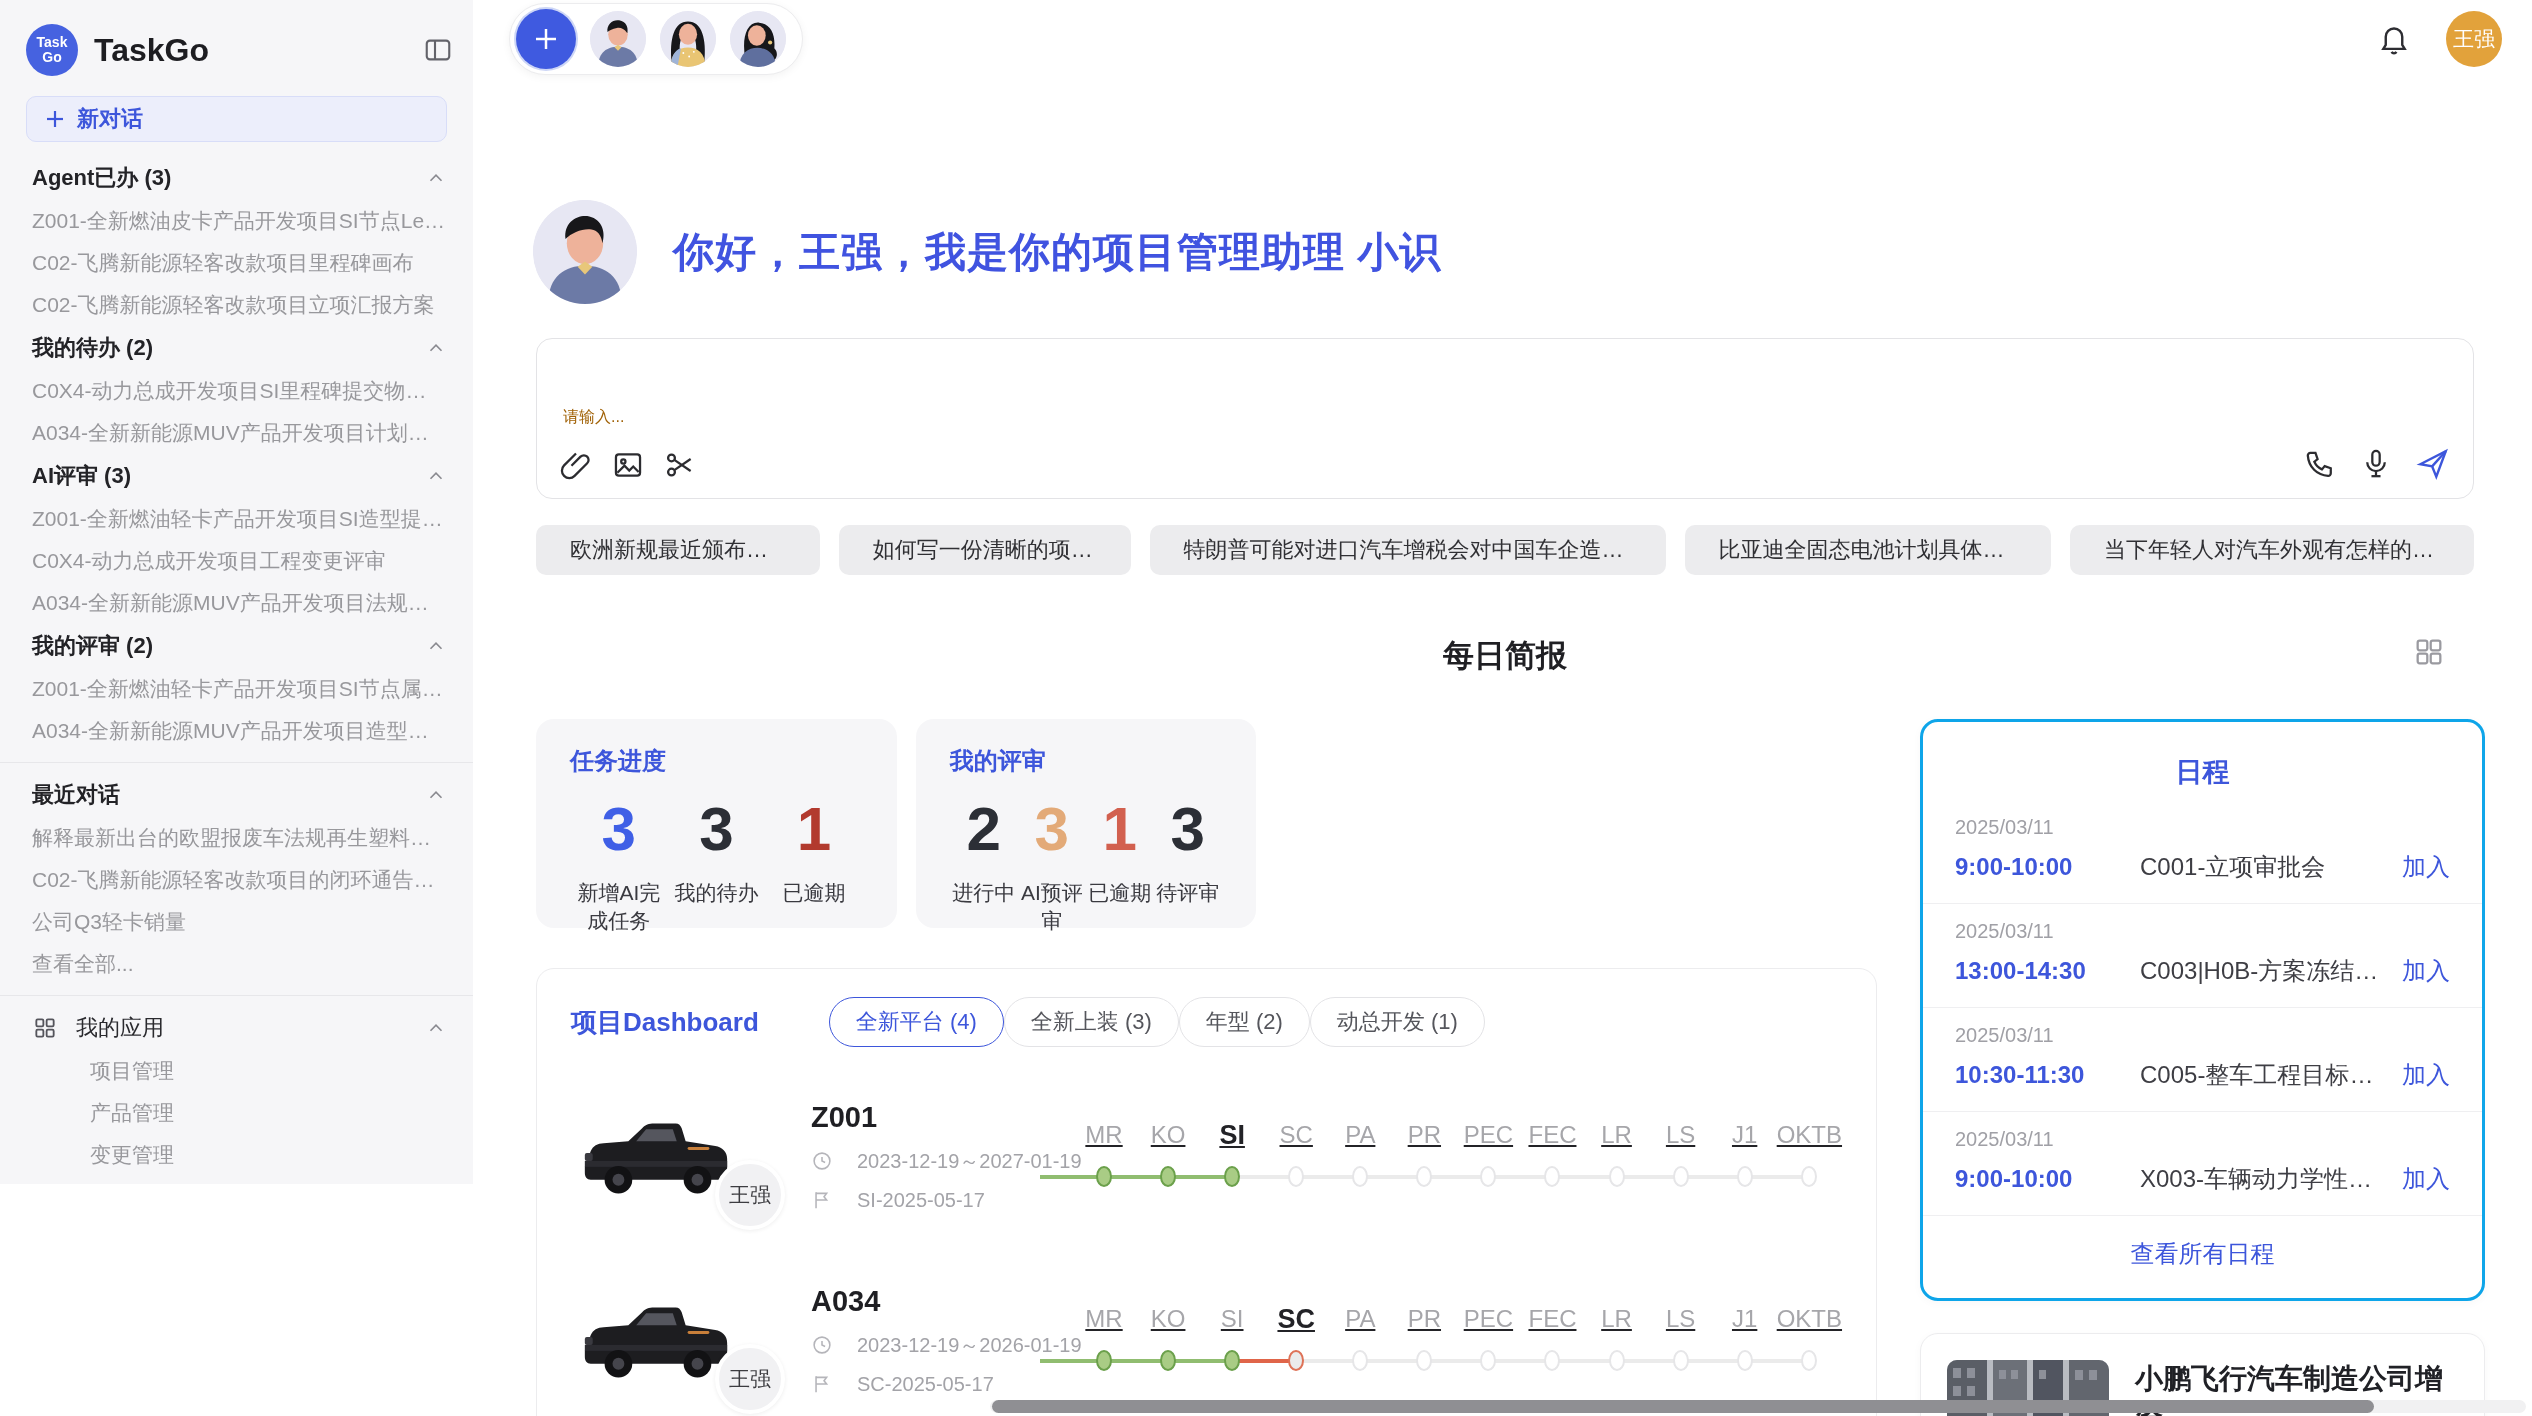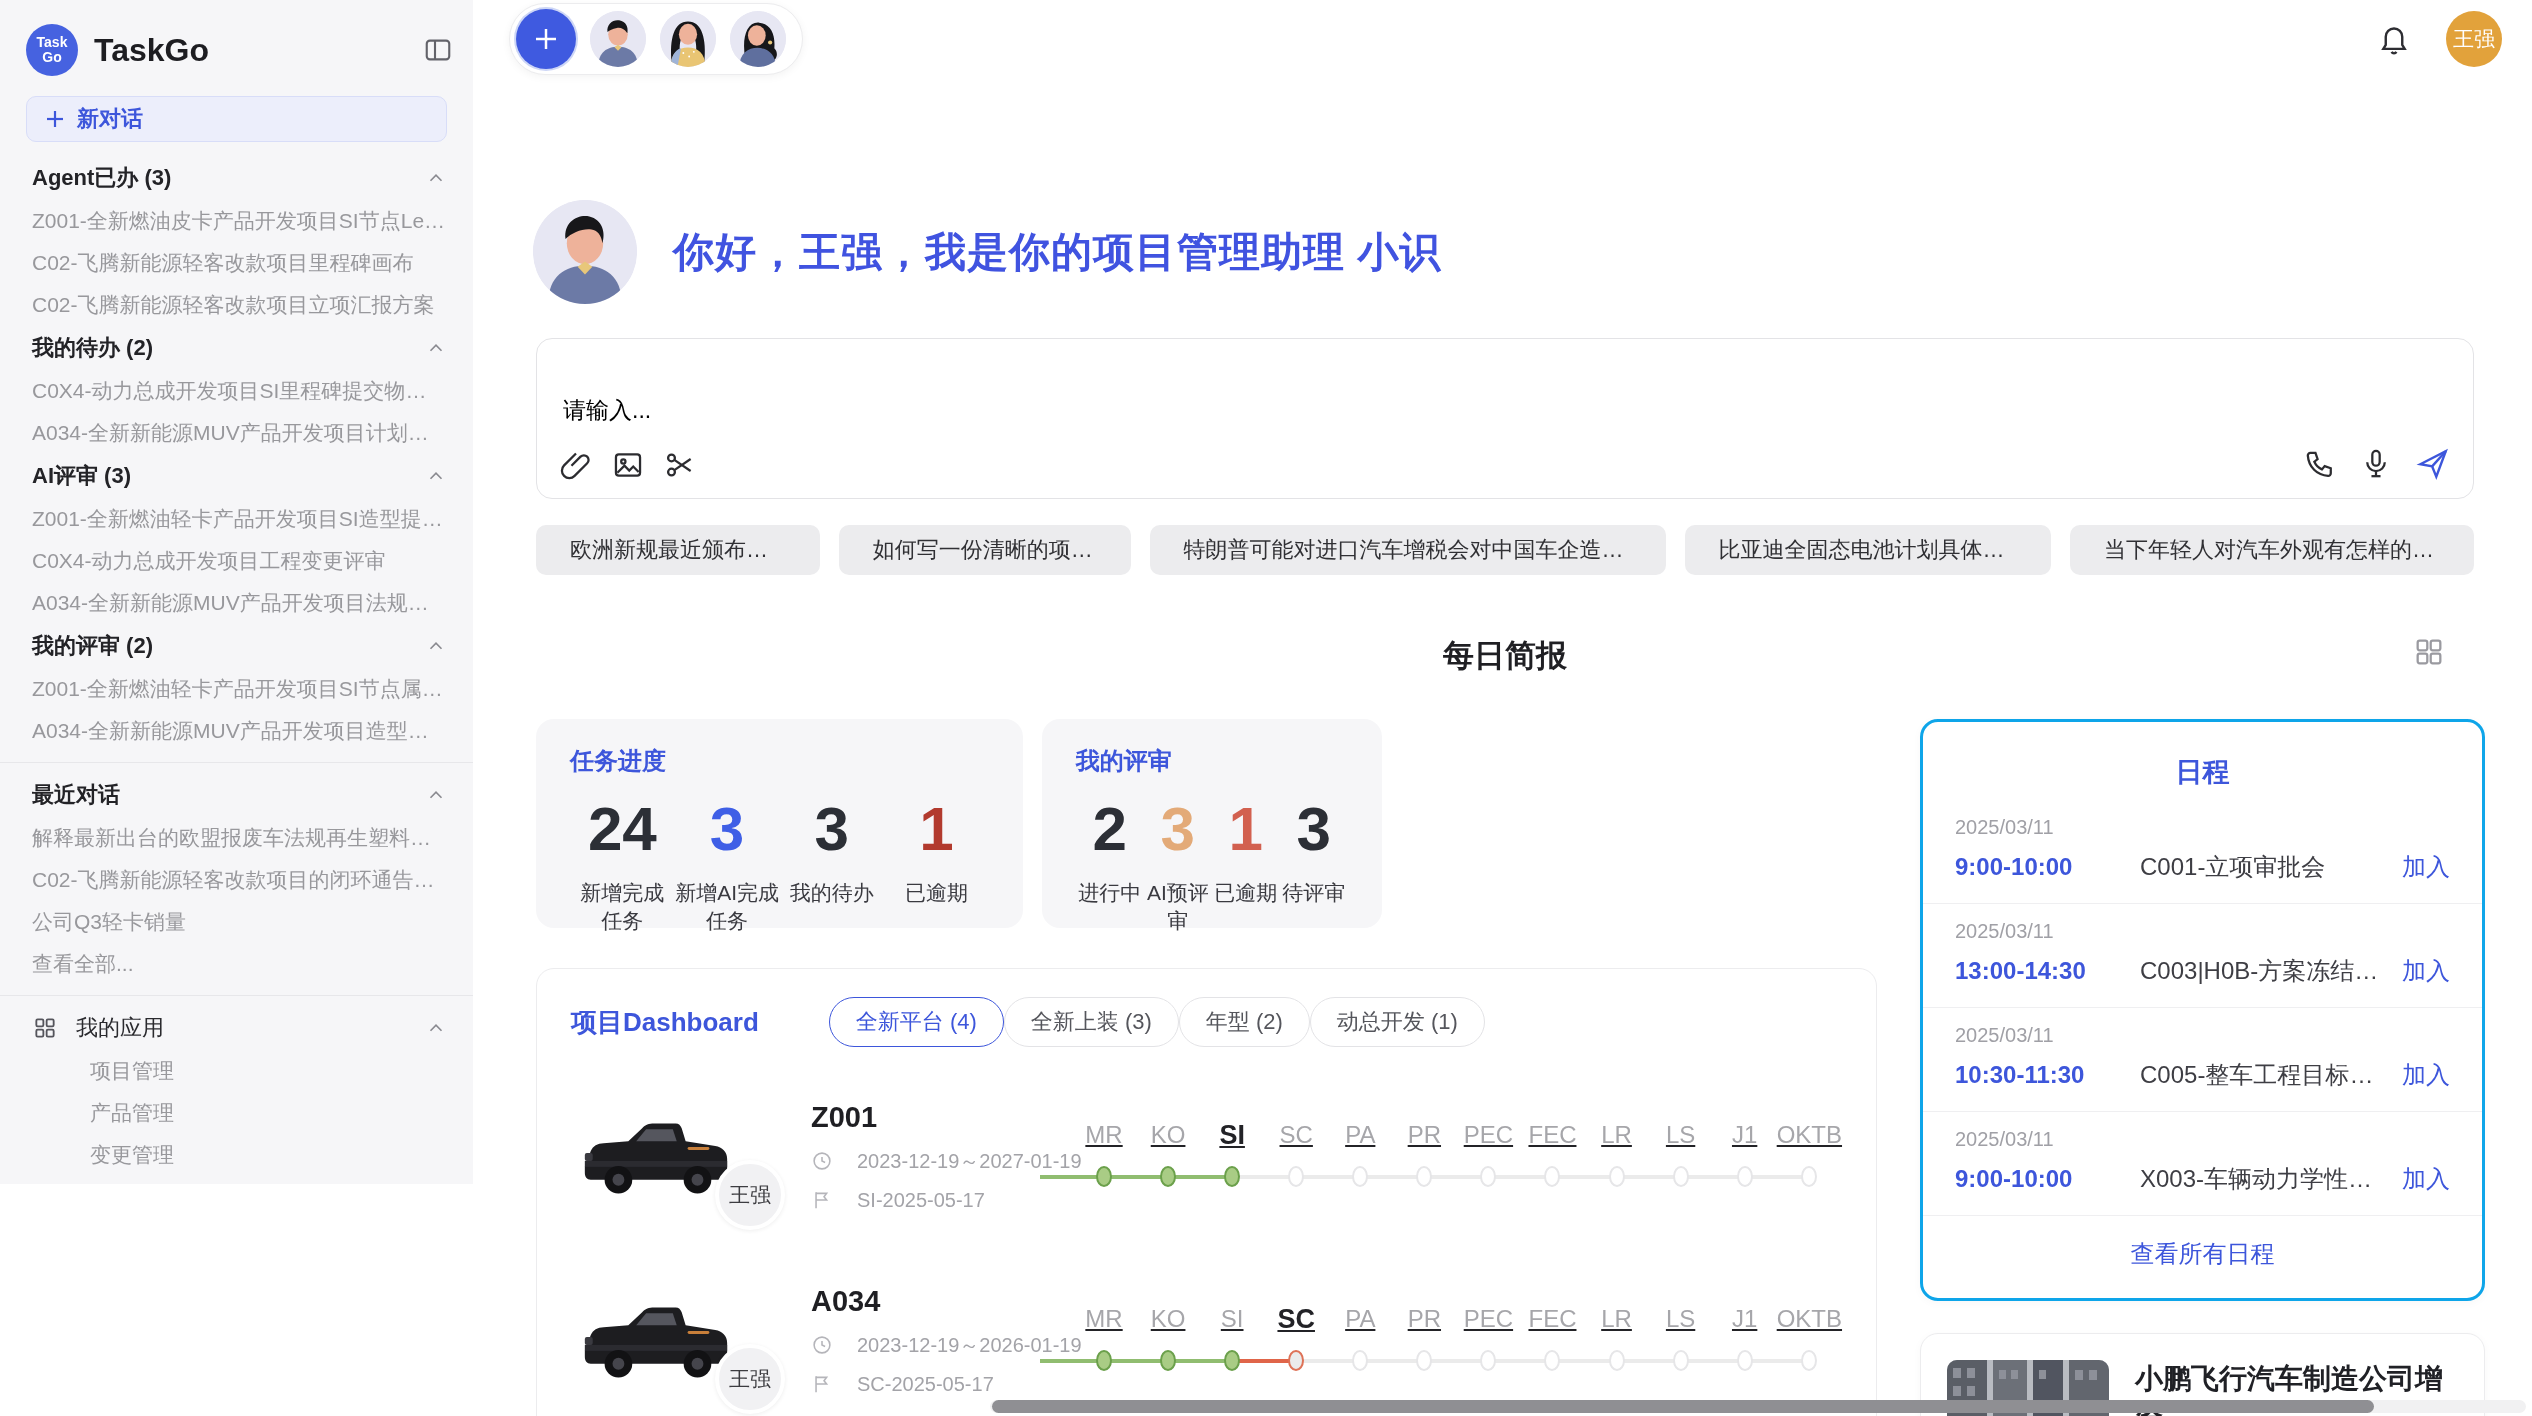--- a/index.html
+++ b/index.html
@@ -35,21 +35,21 @@
   .topbar-spacer { flex:1; }
   .bell { color:#2d2d32; cursor:pointer; margin-right:34px; }
   .user-badge { width:56px; height:56px; border-radius:50%; background:#e2a23b; color:#fff; font-size:21px; display:flex; align-items:center; justify-content:center; cursor:pointer; }
 
   .greeting { display:flex; align-items:center; gap:36px; margin:128px 58px 0 60px; }
   .assistant-avatar { width:104px; height:104px; border-radius:50%; overflow:hidden; background:#e7e7f3; }
   .assistant-avatar svg { width:100%; height:100%; }
   .greeting-text { font-size:41px; font-weight:700; color:#4053e0; letter-spacing:1px; }
 
   .input-card { margin:34px 58px 0 63px; height:161px; border:1px solid #e3e3e6; border-radius:16px; position:relative; background:#fff; }
-  .input-placeholder { position:absolute; left:26px; top:56px; font-size:23px; color:#000000; }
+  .input-placeholder { position:absolute; left:26px; top:68px; font-size:16px; color:#a16207; }
   .input-icons-left { position:absolute; left:22px; bottom:16px; display:flex; gap:18px; color:#2c2c30; }
   .input-icons-right { position:absolute; right:22px; bottom:16px; display:flex; gap:22px; align-items:center; color:#2c2c30; }
   .send-icon { color:#3d56db; }
 
   .chips { display:flex; gap:19px; margin:26px 58px 0 63px; }
   .chip { background:#ececee; border-radius:10px; height:50px; line-height:50px; padding:0 34px; font-size:22px; color:#303034; white-space:nowrap; overflow:hidden; text-overflow:ellipsis; cursor:pointer; }
 
   .briefing-head { position:relative; margin:58px 58px 0 63px; height:46px; display:flex; align-items:center; justify-content:center; }
   .briefing-title { font-size:31px; font-weight:700; color:#1f1f23; }
   .briefing-grid-btn { position:absolute; right:28px; top:2px; color:#9a9aa0; cursor:pointer; }
@@ -431,24 +431,20 @@
 
   <div class="columns">
 
     <div class="col-left">
       <div class="stats-row">
 
       <div class="stat-card">
             <div class="stat-card-title">任务进度</div>
             <div class="stat-grid">
 
-            <div class="stat-cell">
-                  <div class="stat-value" style="color: rgb(44, 47, 54);">24</div>
-                  <div class="stat-label">新增完成任务</div>
-                </div>
               <div class="stat-cell">
                   <div class="stat-value" style="color: rgb(63, 95, 230);">3</div>
                   <div class="stat-label">新增AI完成任务</div>
                 </div>
               <div class="stat-cell">
                   <div class="stat-value" style="color: rgb(44, 47, 54);">3</div>
                   <div class="stat-label">我的待办</div>
                 </div>
               <div class="stat-cell">
                   <div class="stat-value" style="color: rgb(178, 58, 46);">1</div>

